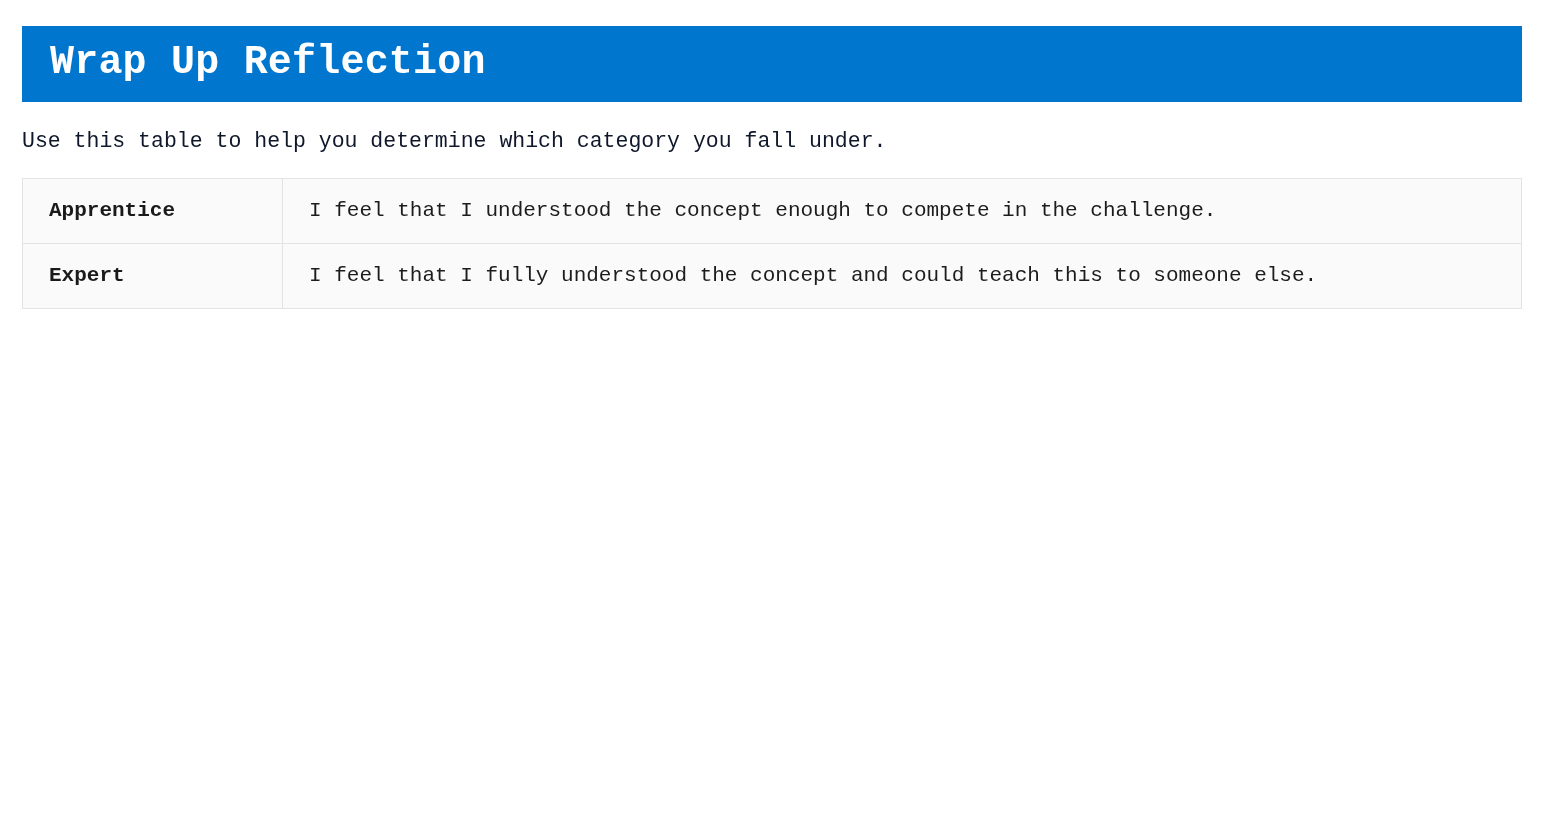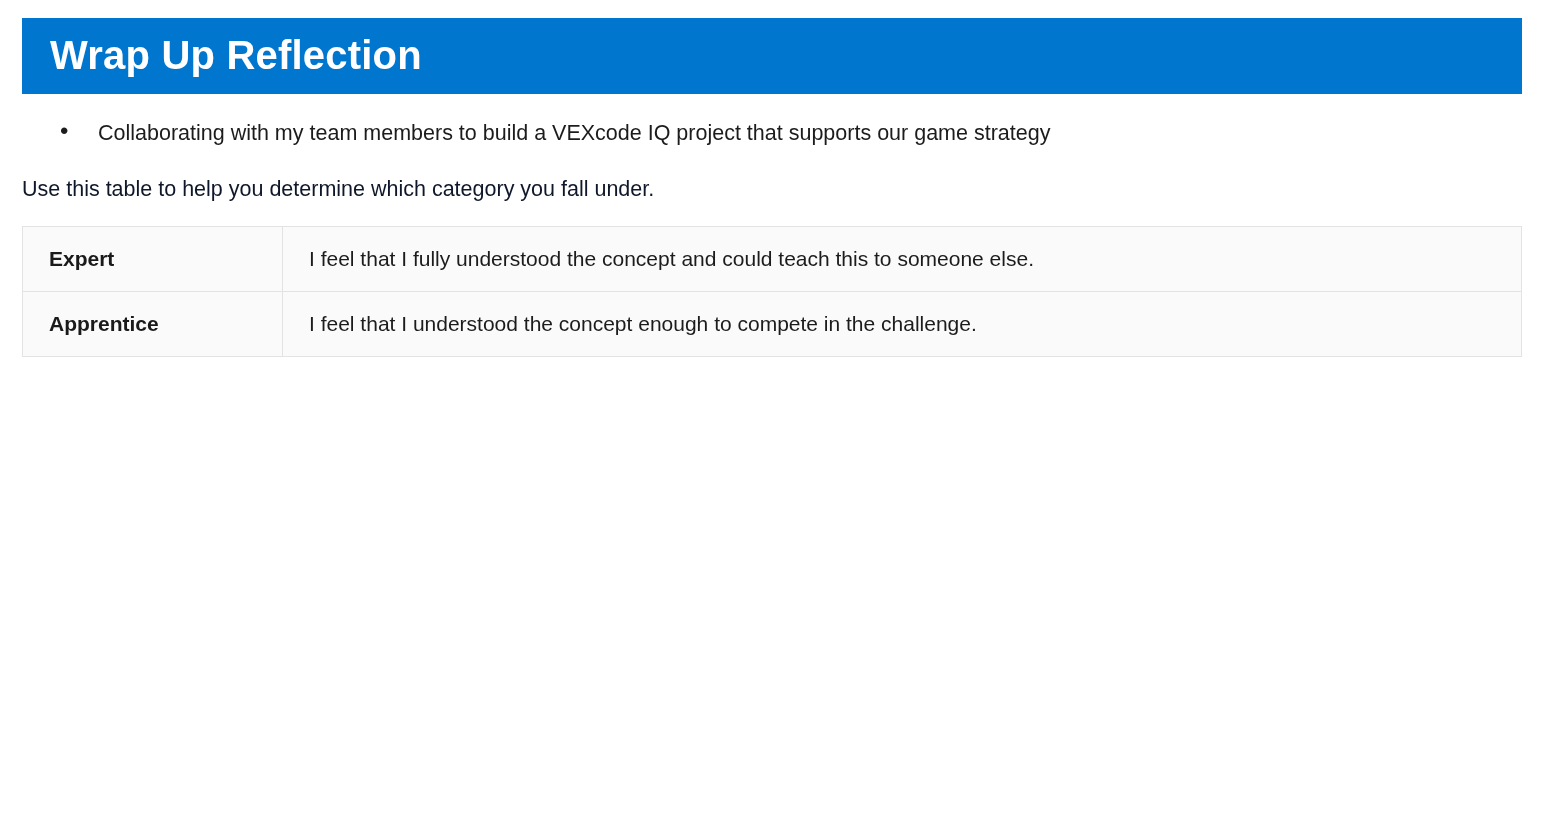--- a/index.html
+++ b/index.html
@@ -8,22 +8,23 @@
     background: #ffffff;
   }
   body {
     width: 1544px;
     height: 836px;
     font-family: "Liberation Sans", sans-serif;
     color: #1a1a1a;
     overflow: hidden;
   }
   .page {
-    padding: 18px 22px 0 22px;
+    padding: 26px 22px 0 22px;
     box-sizing: border-box;
+    font-family: Liberation Mono, monospace;
   }
   .title-bar {
     background: #0076cf;
     color: #ffffff;
     padding: 14px 0 18px 28px;
     box-sizing: border-box;
     height: 76px;
   }
   .title-bar h1 {
     margin: 0;
@@ -98,31 +99,30 @@
 
 <div class="page">
 
   <div class="title-bar">
     <h1>Wrap Up Reflection</h1>
   </div>
 
 
 
   <ul class="concepts">
-    <li>Collaborating with my team members to build a VEXcode IQ project that supports our game strategy</li>
   </ul>
 
   <p class="table-lead">Use this table to help you determine which category you fall under.</p>
 
   <table class="rating-table">
     <tbody>
       <tr>
+        <td class="level">Apprentice</td>
+        <td class="desc">I feel that I understood the concept enough to compete in the challenge.</td>
+      </tr>
+      <tr>
         <td class="level">Expert</td>
         <td class="desc">I feel that I fully understood the concept and could teach this to someone else.</td>
-      </tr>
-      <tr>
-        <td class="level">Apprentice</td>
-        <td class="desc">I feel that I understood the concept enough to compete in the challenge.</td>
       </tr>
     </tbody>
   </table>
 
 </div>
 
 </body></html>

